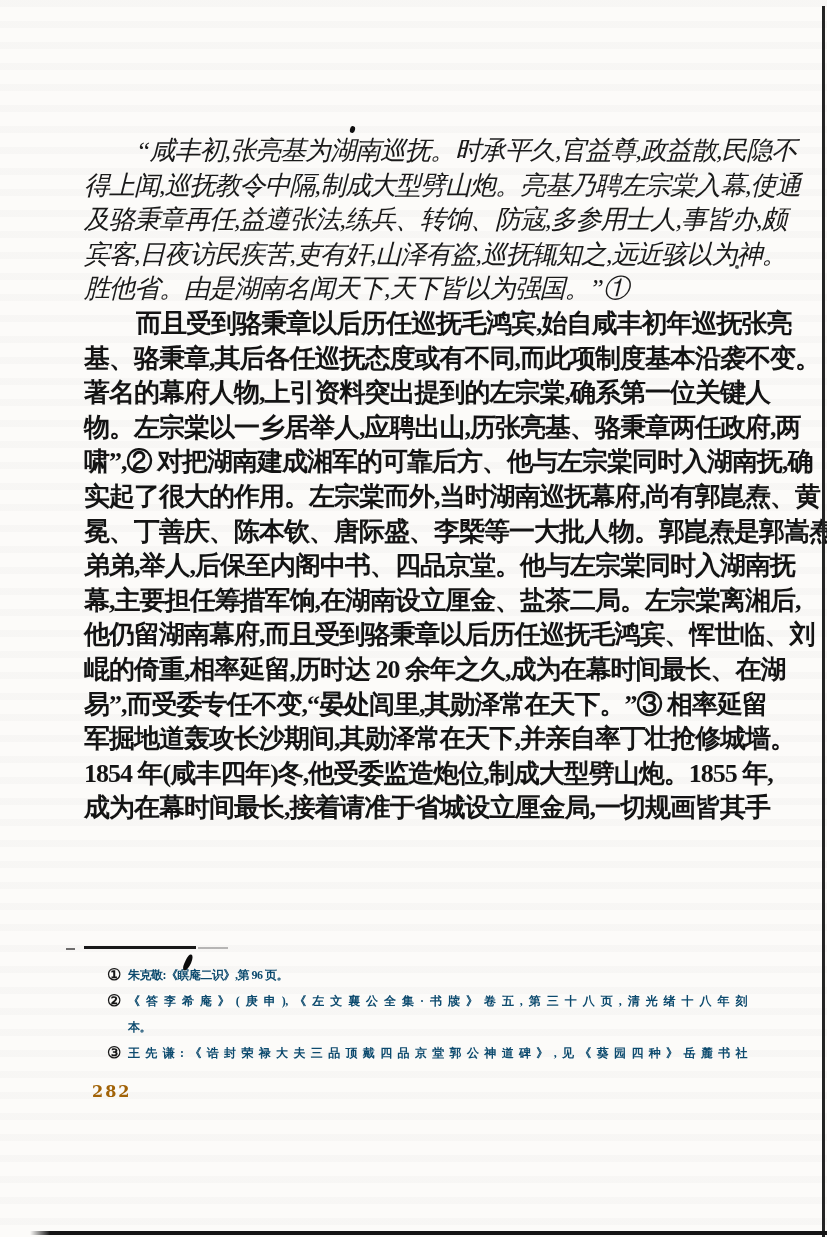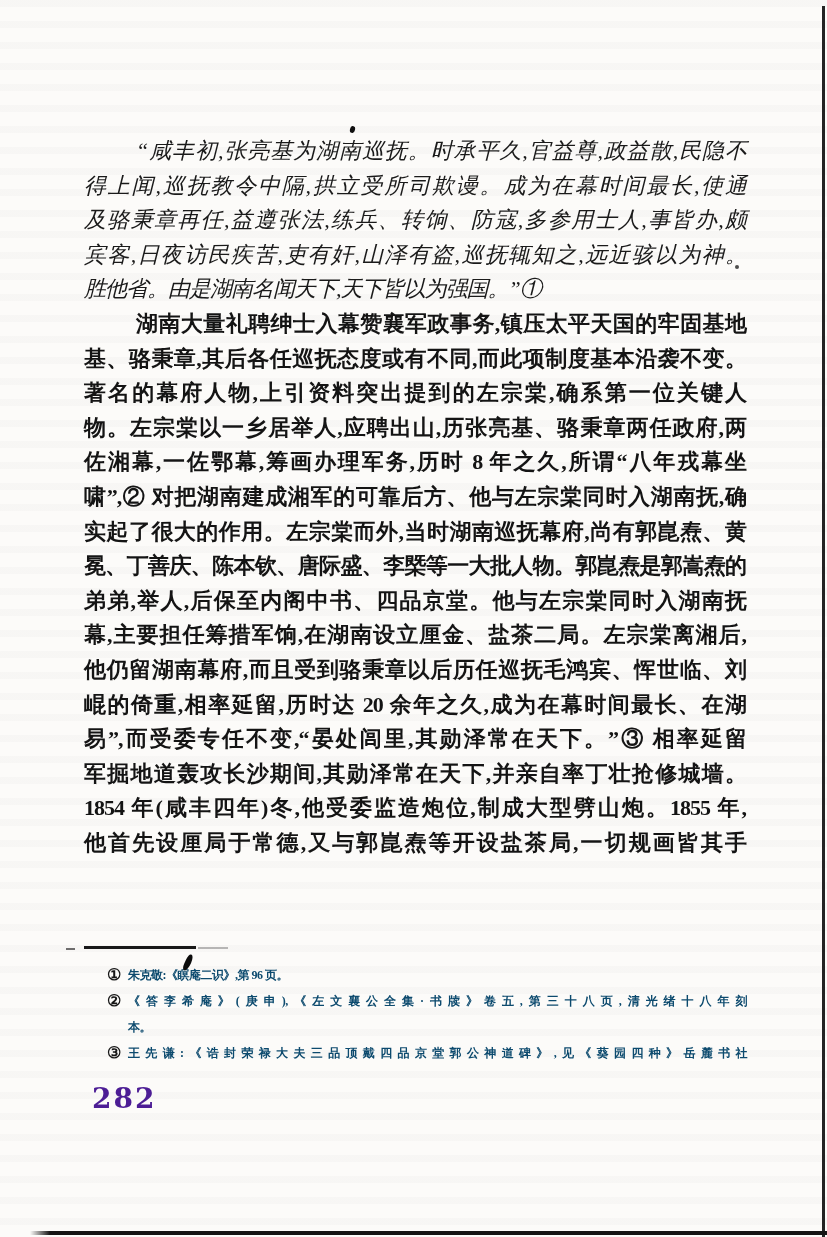--- a/index.html
+++ b/index.html
@@ -14,21 +14,21 @@
       #fcfbf9;
     font-family:"Liberation Serif","DejaVu Serif",serif;
     color:#161616;
   }
   
   .text-block{
     position:absolute; left:84px; top:134px; width:662px;
   }
   .line{
     height:34.6px; line-height:34.6px;
-    font-size:22px; letter-spacing:-1px;
+    font-size:26px; letter-spacing:-1px;
     font-weight:600; color:#141414;
     text-align:justify; text-align-last:justify;
     white-space:nowrap; overflow:visible;
   }
   .line.kai{ font-style:italic; font-weight:500; color:#1a1a1a; }
   .line.indent{ padding-left:52px; }
   .line.no-just{ text-align-last:left; white-space:normal; }
   
   .footnotes{
     position:absolute; left:107px; top:962px; width:640px;
@@ -40,59 +40,58 @@
   }
   .fn-line{
     font-size:12px; line-height:26px; letter-spacing:-0.5px;
     font-weight:600; color:#0c4a6e;
     text-align:left;
   }
   .fn-line.full{ text-align:justify; text-align-last:justify; }
   
   .page-number{
     position:absolute; left:92px; top:1082px;
-    font-size:28px; font-weight:600; letter-spacing:2px; color:#4c1d95;
+    font-size:16px; font-weight:600; letter-spacing:2px; color:#a16207;
     font-family:"DejaVu Serif","Liberation Serif",serif;
   }
   
   .sep-line{ position:absolute; left:84px; top:946px; width:112px; height:3px; background:#191919; }
   .sep-line-faint{ position:absolute; left:198px; top:947px; width:30px; height:2px; background:#555; opacity:.4; }
   .sep-dash{ position:absolute; left:66px; top:948px; width:9px; height:2px; background:#333; opacity:.7; }
   .edge-right{ position:absolute; left:822px; top:6px; width:3px; height:1231px; background:#232323; }
   .edge-bottom{ position:absolute; left:30px; top:1231px; width:797px; height:4px;
     background:linear-gradient(90deg, rgba(20,20,20,0) 0px, #141414 20px); }
   .speck-1{ position:absolute; left:350px; top:126px; width:5px; height:7px; background:#101010; border-radius:45%; transform:rotate(12deg); }
   .speck-2{ position:absolute; left:185px; top:954px; width:6px; height:17px; background:#0c0c0c; border-radius:48% 52% 60% 40%; transform:rotate(24deg); }
   .speck-3{ position:absolute; left:735px; top:265px; width:4px; height:4px; background:#222; border-radius:50%; opacity:.8; }
 </style>
 </head>
 <body>
 
 <div class="text-block">
     <div class="line kai indent">“咸丰初,张亮基为湖南巡抚。时承平久,官益尊,政益散,民隐不</div>
-    <div class="line kai">得上闻,巡抚教令中隔,拱立受所司欺谩。成为在幕时间最长,使通</div>
+    <div class="line kai">得上闻,巡抚教令中隔,制成大型劈山炮。亮基乃聘左宗棠入幕,使通</div>
     <div class="line kai">及骆秉章再任,益遵张法,练兵、转饷、防寇,多参用士人,事皆办,颇</div>
     <div class="line kai">宾客,日夜访民疾苦,吏有奸,山泽有盗,巡抚辄知之,远近骇以为神。</div>
     <div class="line kai no-just">胜他省。由是湖南名闻天下,天下皆以为强国。”①</div>
-    <div class="line indent">湖南大量礼聘绅士入幕赞襄军政事务,镇压太平天国的牢固基地</div>
+    <div class="line indent">而且受到骆秉章以后历任巡抚毛鸿宾,始自咸丰初年巡抚张亮</div>
     <div class="line">基、骆秉章,其后各任巡抚态度或有不同,而此项制度基本沿袭不变。</div>
     <div class="line">著名的幕府人物,上引资料突出提到的左宗棠,确系第一位关键人</div>
     <div class="line">物。左宗棠以一乡居举人,应聘出山,历张亮基、骆秉章两任政府,两</div>
-    <div class="line">佐湘幕,一佐鄂幕,筹画办理军务,历时 8 年之久,所谓“八年戎幕坐</div>
     <div class="line">啸”,② 对把湖南建成湘军的可靠后方、他与左宗棠同时入湖南抚,确</div>
     <div class="line">实起了很大的作用。左宗棠而外,当时湖南巡抚幕府,尚有郭崑焘、黄</div>
     <div class="line">冕、丁善庆、陈本钦、唐际盛、李槩等一大批人物。郭崑焘是郭嵩焘的</div>
     <div class="line">弟弟,举人,后保至内阁中书、四品京堂。他与左宗棠同时入湖南抚</div>
     <div class="line">幕,主要担任筹措军饷,在湖南设立厘金、盐茶二局。左宗棠离湘后,</div>
     <div class="line">他仍留湖南幕府,而且受到骆秉章以后历任巡抚毛鸿宾、恽世临、刘</div>
     <div class="line">崐的倚重,相率延留,历时达 20 余年之久,成为在幕时间最长、在湖</div>
     <div class="line">易”,而受委专任不变,“晏处闾里,其勋泽常在天下。”③ 相率延留</div>
     <div class="line">军掘地道轰攻长沙期间,其勋泽常在天下,并亲自率丁壮抢修城墙。</div>
     <div class="line">1854 年(咸丰四年)冬,他受委监造炮位,制成大型劈山炮。1855 年,</div>
-    <div class="line">他首先设厘局于常德,又与郭崑焘等开设盐茶局,一切规画皆其手</div>
+    <div class="line">成为在幕时间最长,接着请准于省城设立厘金局,一切规画皆其手</div>
   </div>
 
 <div class="sep-line"></div>
 <div class="sep-line-faint"></div>
 <div class="sep-dash"></div>
 <div class="footnotes">
     <div class="fn">
       <span class="fn-marker">①</span>
       <div class="fn-line">朱克敬:《瞑庵二识》,第 96 页。</div>
     </div>

